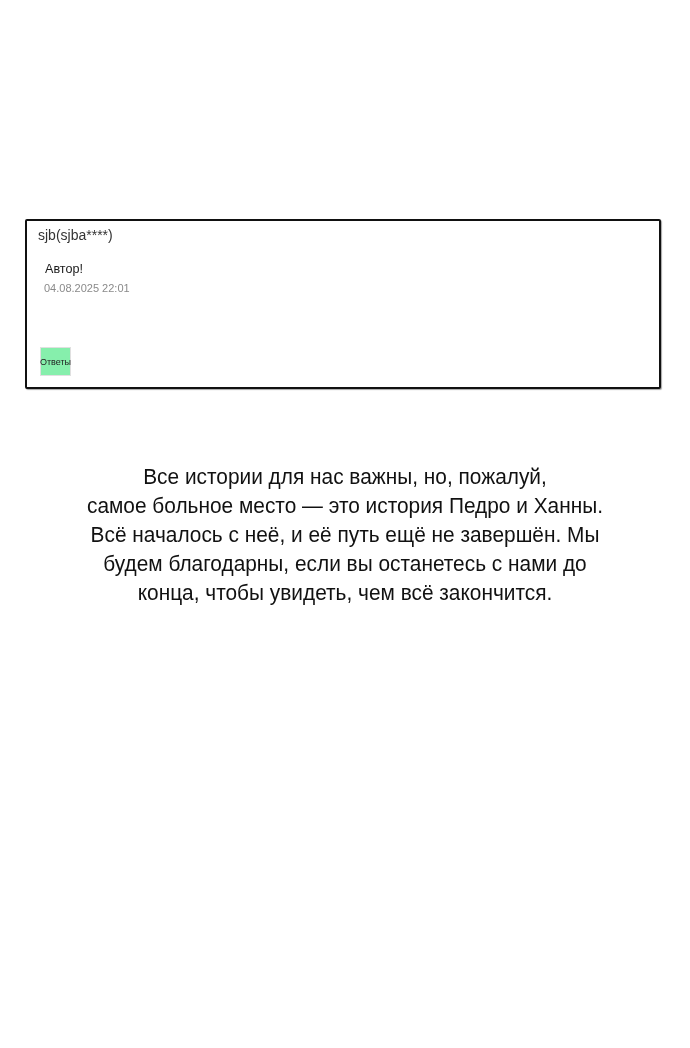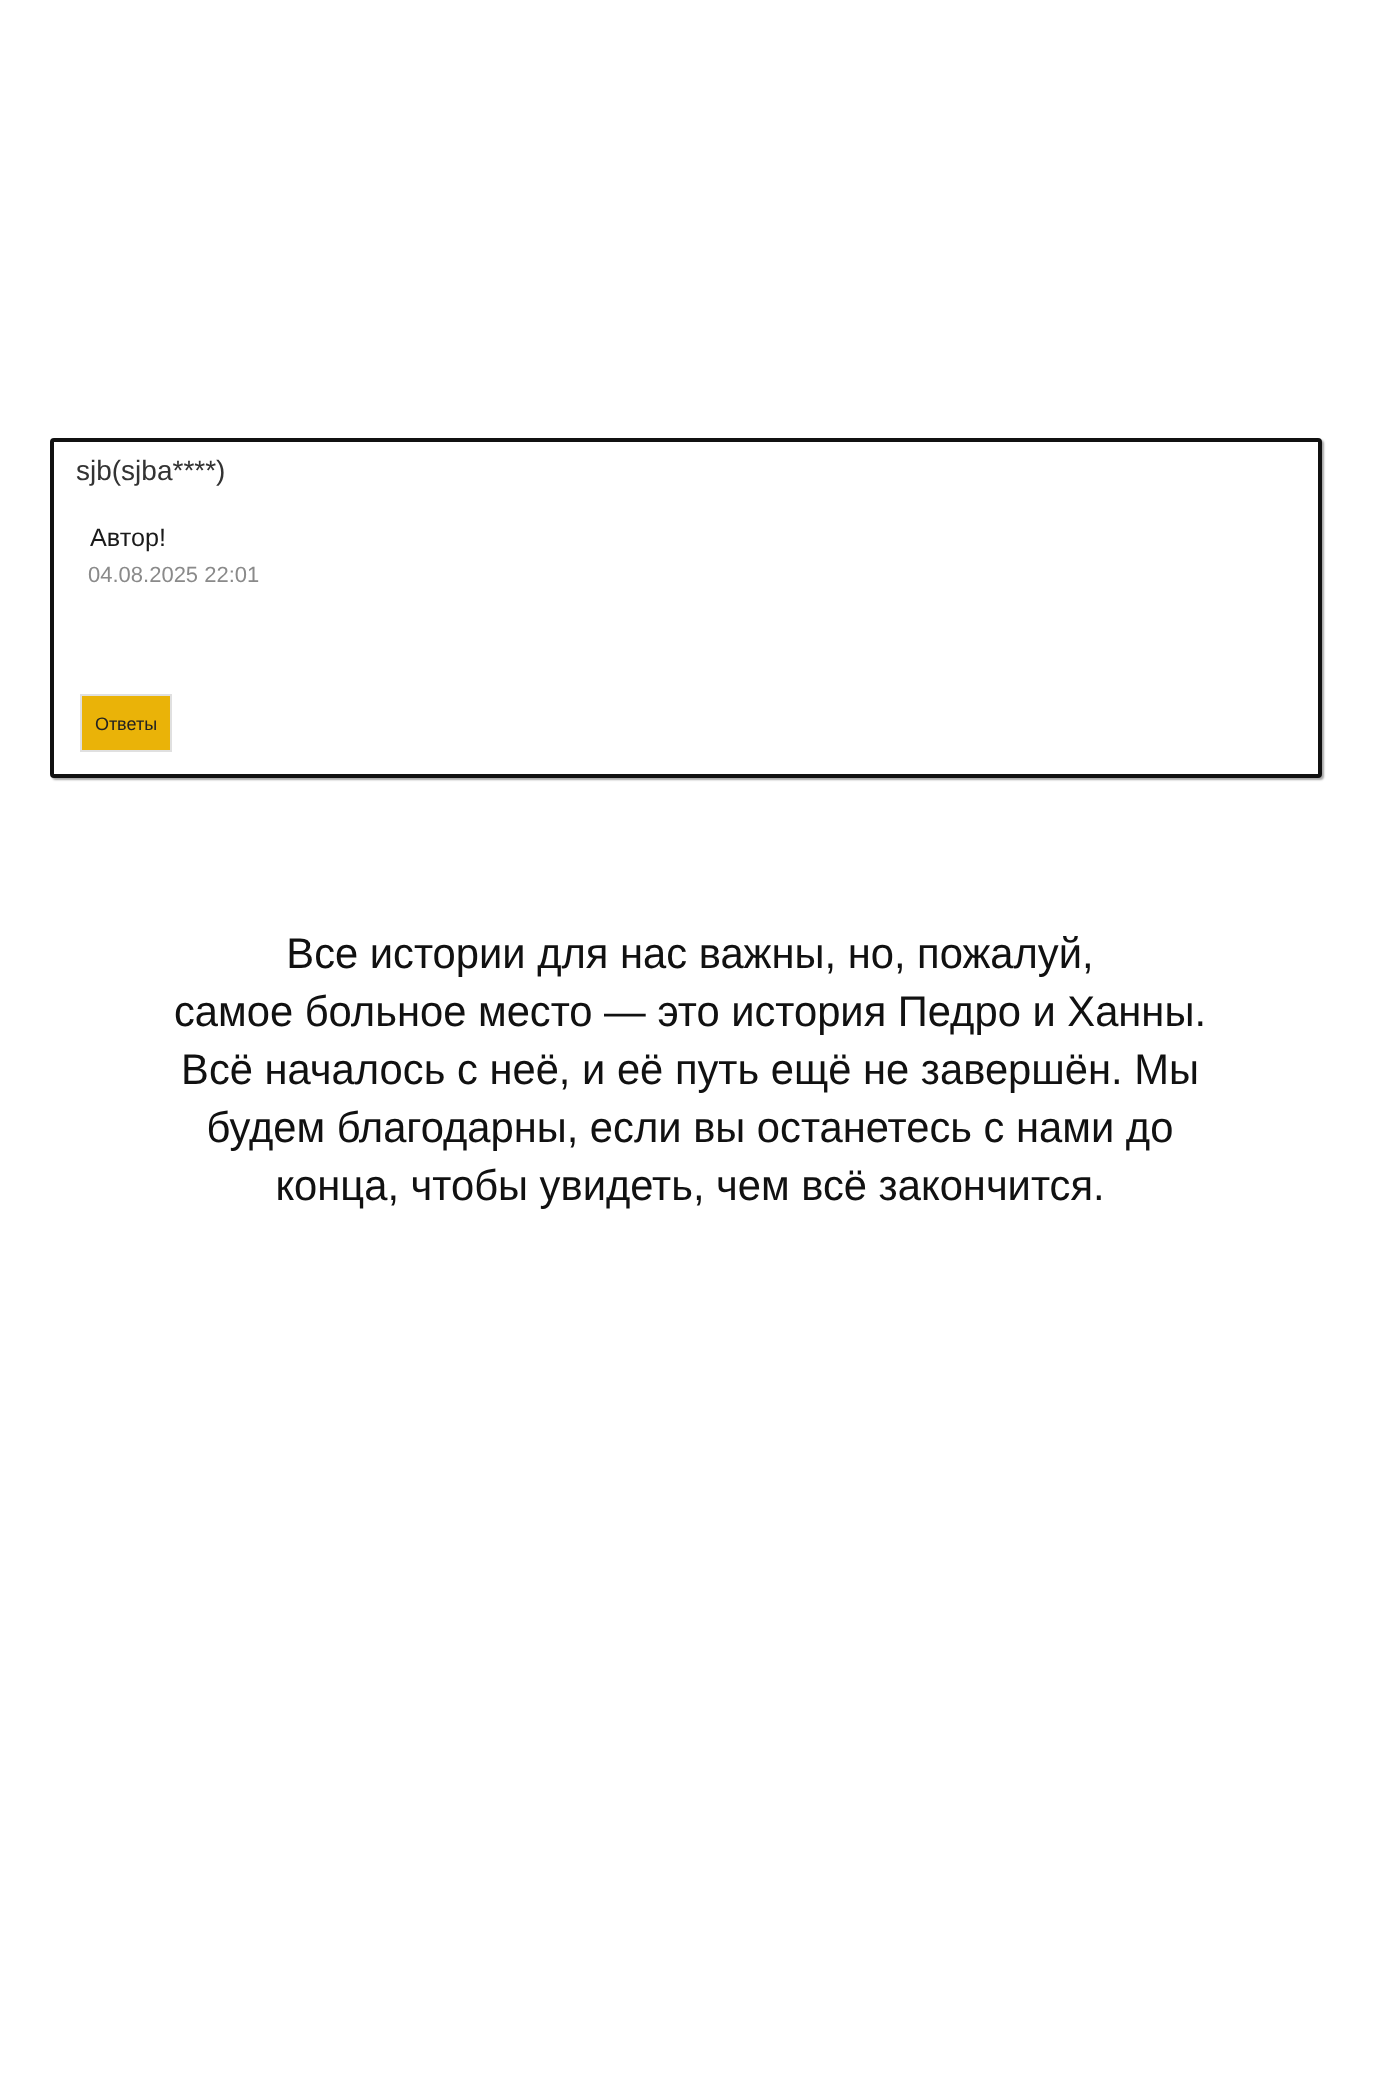--- a/index.html
+++ b/index.html
@@ -57,24 +57,24 @@
     .comment-body .greeting {
       margin-left: 3px;
     }
     .comment-body .para2 {
       margin-top: 5px;
     }
     .replies-button {
       position: absolute;
       left: 13px;
       top: 126px;
-      width: 46px;
+      width: 31px;
       height: 29px;
       border: 1px solid #e0e0e0;
-      background: #eab308;
+      background: #86efac;
       font-family: "Liberation Sans", sans-serif;
       font-size: 9px;
       color: #222222;
       display: flex;
       align-items: center;
       justify-content: center;
       box-sizing: border-box;
       padding: 0;
       cursor: pointer;
     }

